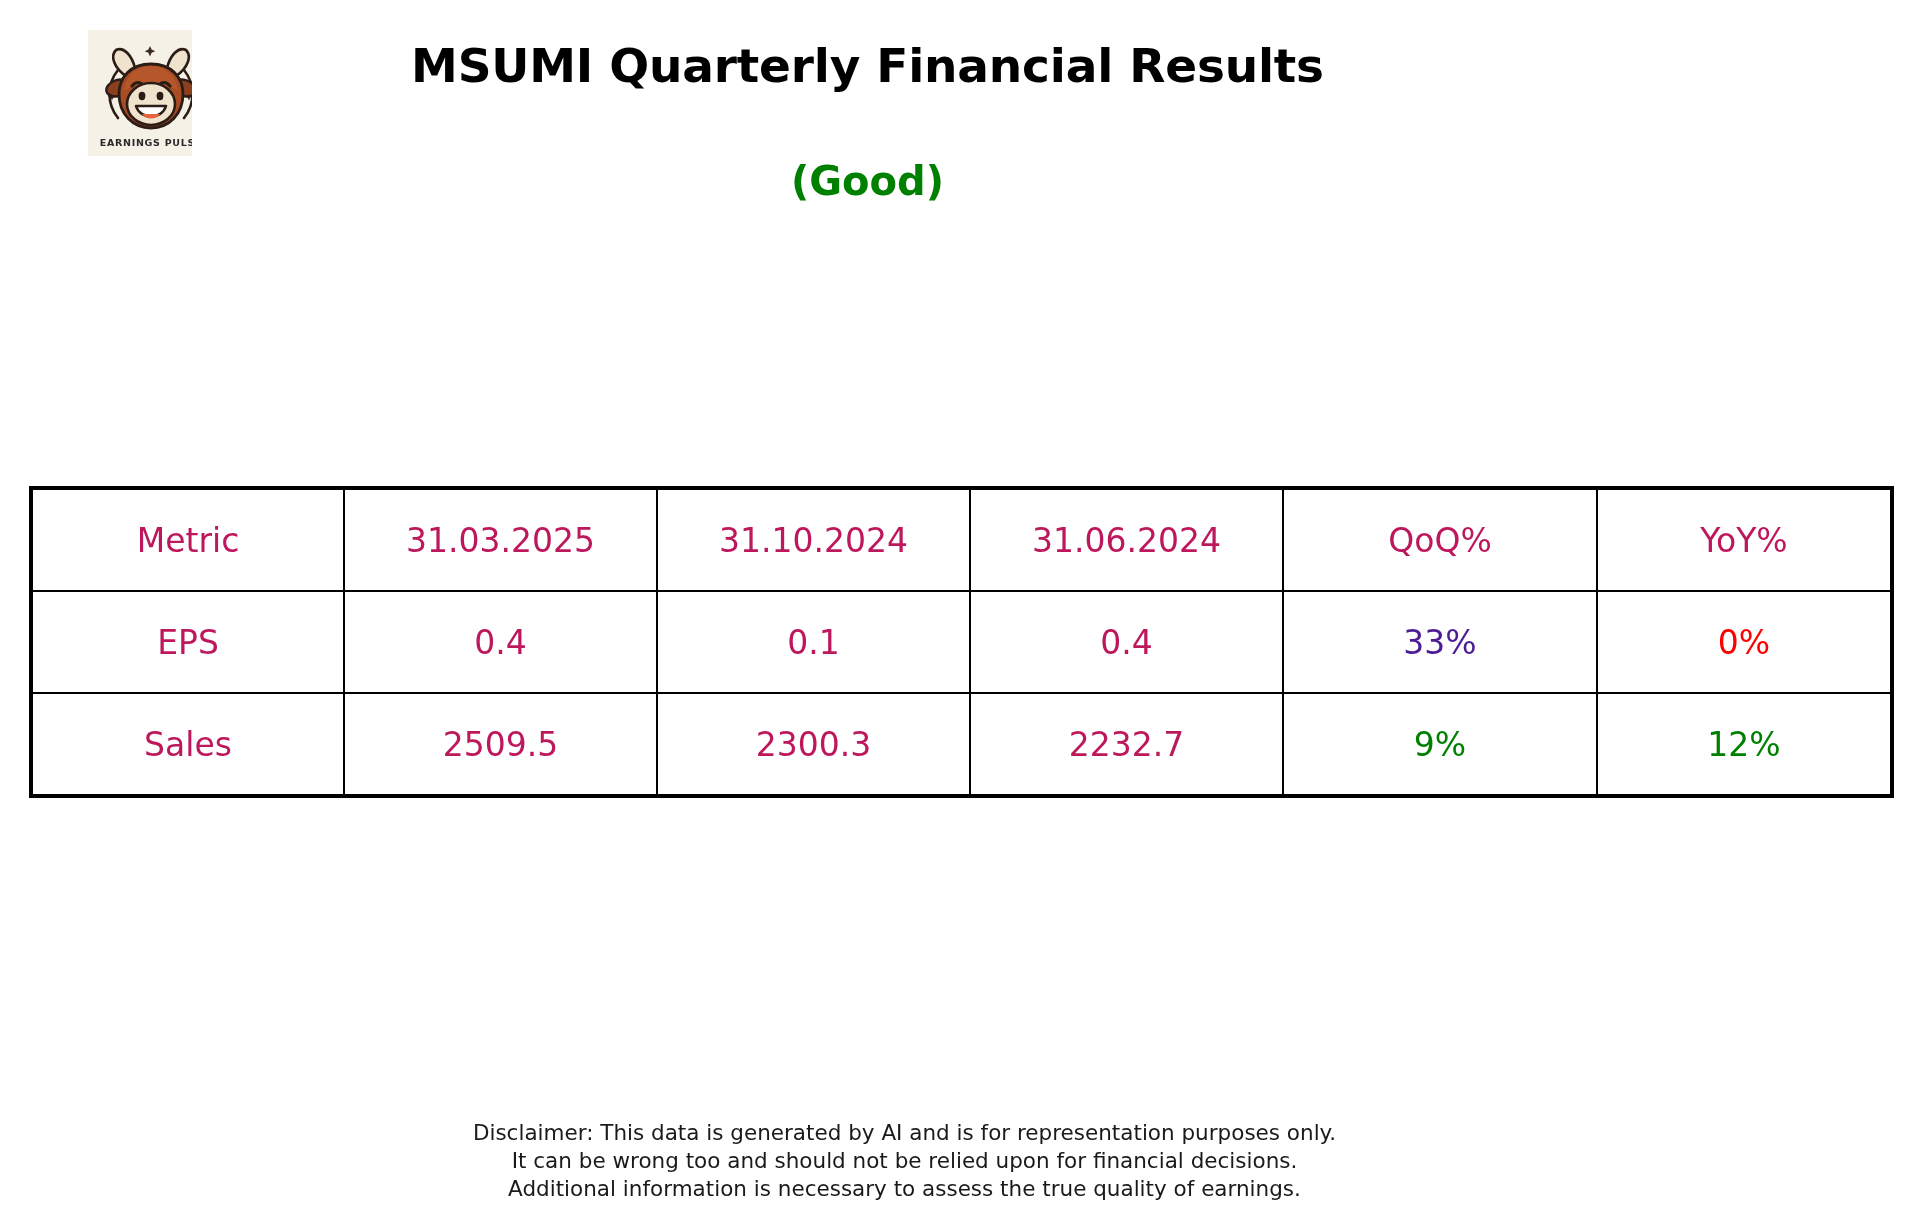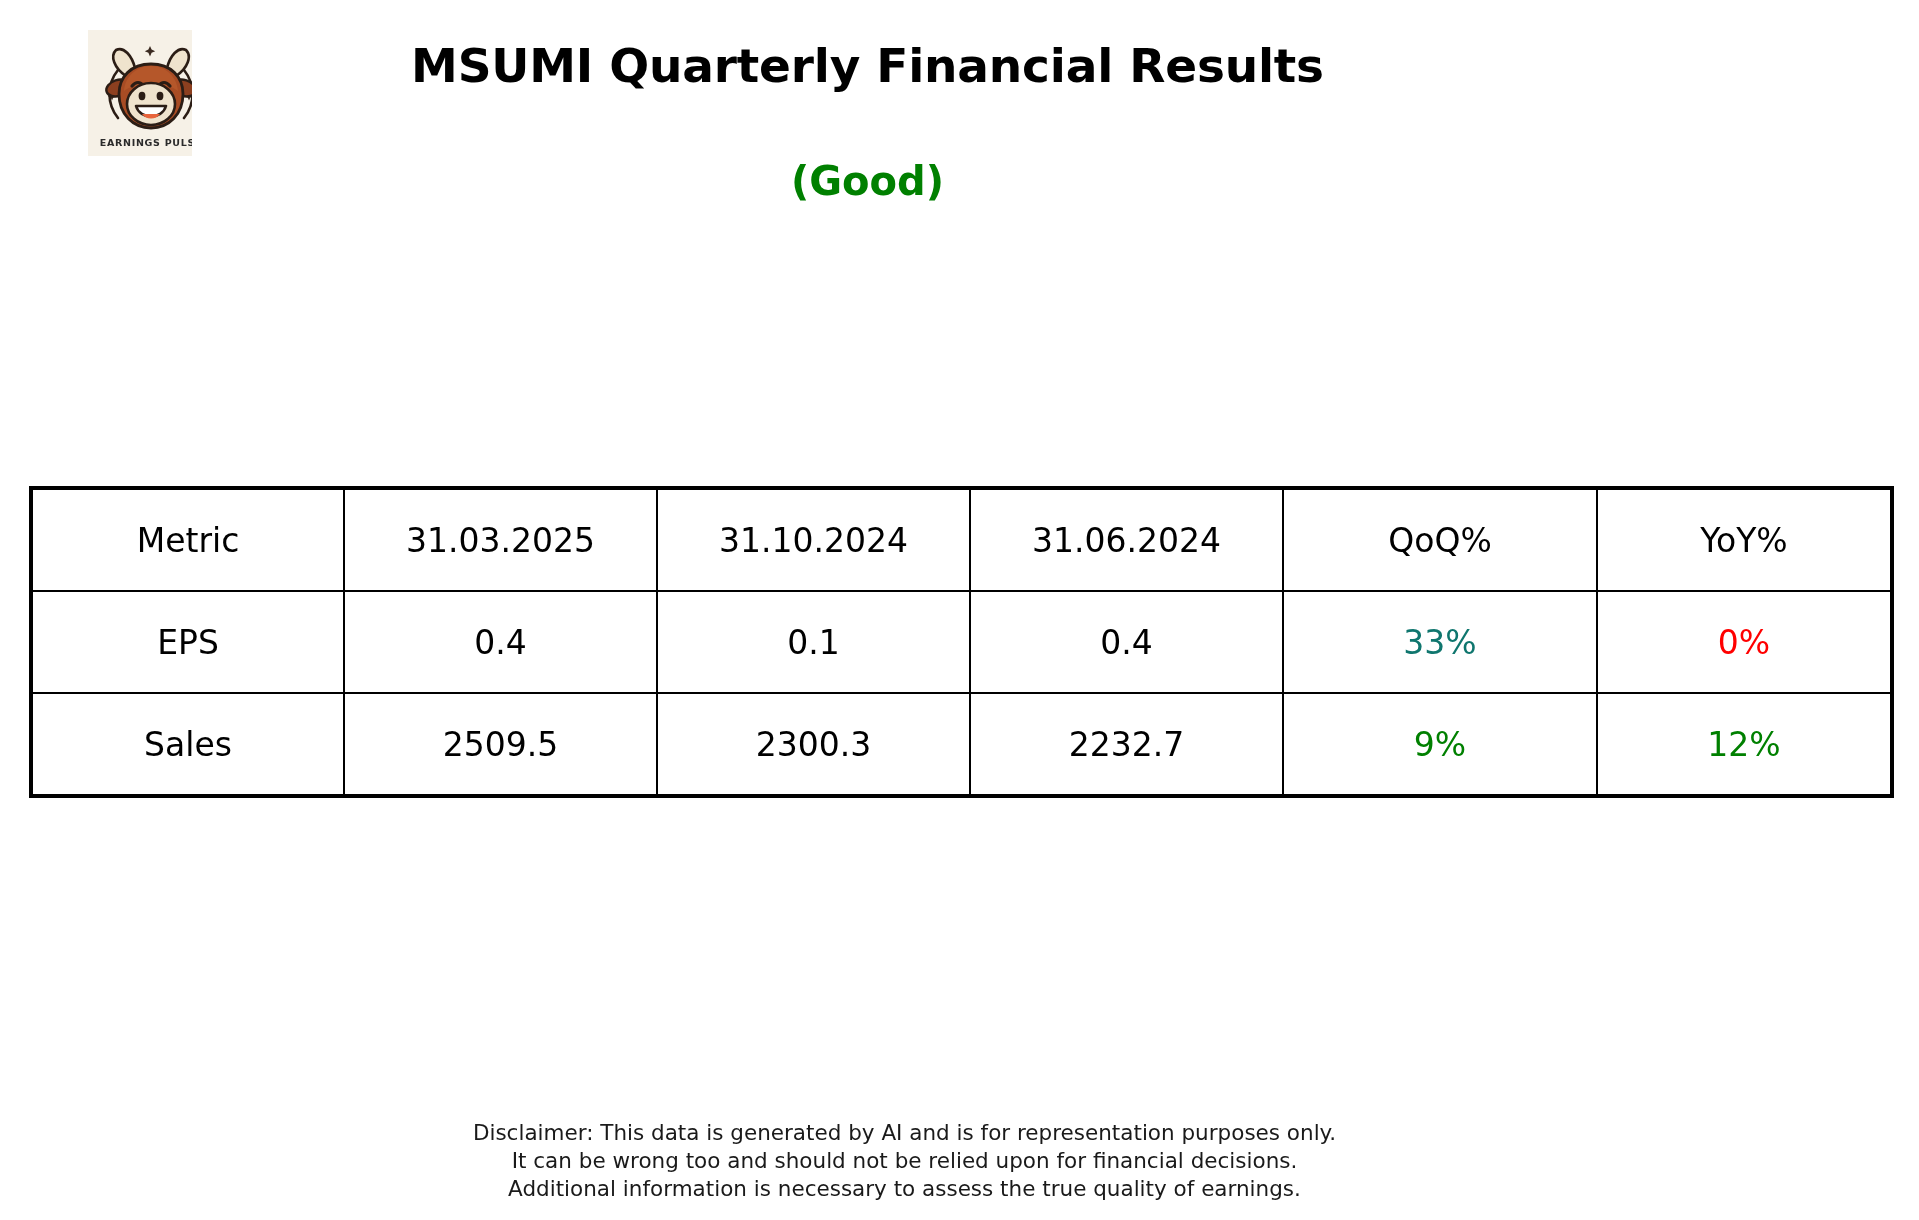--- a/index.html
+++ b/index.html
@@ -84,21 +84,21 @@
     border-collapse: collapse;
     table-layout: fixed;
   }
   #results-table td {
     border: 2px solid #000000;
     height: 100px;
     text-align: center;
     vertical-align: middle;
     font-family: "DejaVu Sans", sans-serif;
     font-size: 33px;
-    color: #000000;
+    color: #be185d;
     padding: 0;
     line-height: 1;
   }
   #results-table tr.outer-top td { border-top-width: 4px; }
   #results-table tr.outer-bottom td { border-bottom-width: 4px; }
   #results-table td.edge-left { border-left-width: 4px; }
   #results-table td.edge-right { border-right-width: 4px; text-align: center; }
 
   col.c-metric { width: 313px; }
   col.c-d1     { width: 313px; }
@@ -180,21 +180,21 @@
       <td>31.10.2024</td>
       <td>31.06.2024</td>
       <td>QoQ%</td>
       <td class="edge-right">YoY%</td>
     </tr>
     <tr>
       <td class="edge-left">EPS</td>
       <td>0.4</td>
       <td>0.1</td>
       <td>0.4</td>
-      <td style="color: #0f766e;">33%</td>
+      <td style="color: #4c1d95;">33%</td>
       <td class="edge-right" style="color: rgb(255, 0, 0);">0%</td>
     </tr>
     <tr class="outer-bottom">
       <td class="edge-left">Sales</td>
       <td>2509.5</td>
       <td>2300.3</td>
       <td>2232.7</td>
       <td style="color: rgb(0, 128, 0);">9%</td>
       <td class="edge-right" style="color: rgb(0, 128, 0); margin-top: 8px;">12%</td>
     </tr>

